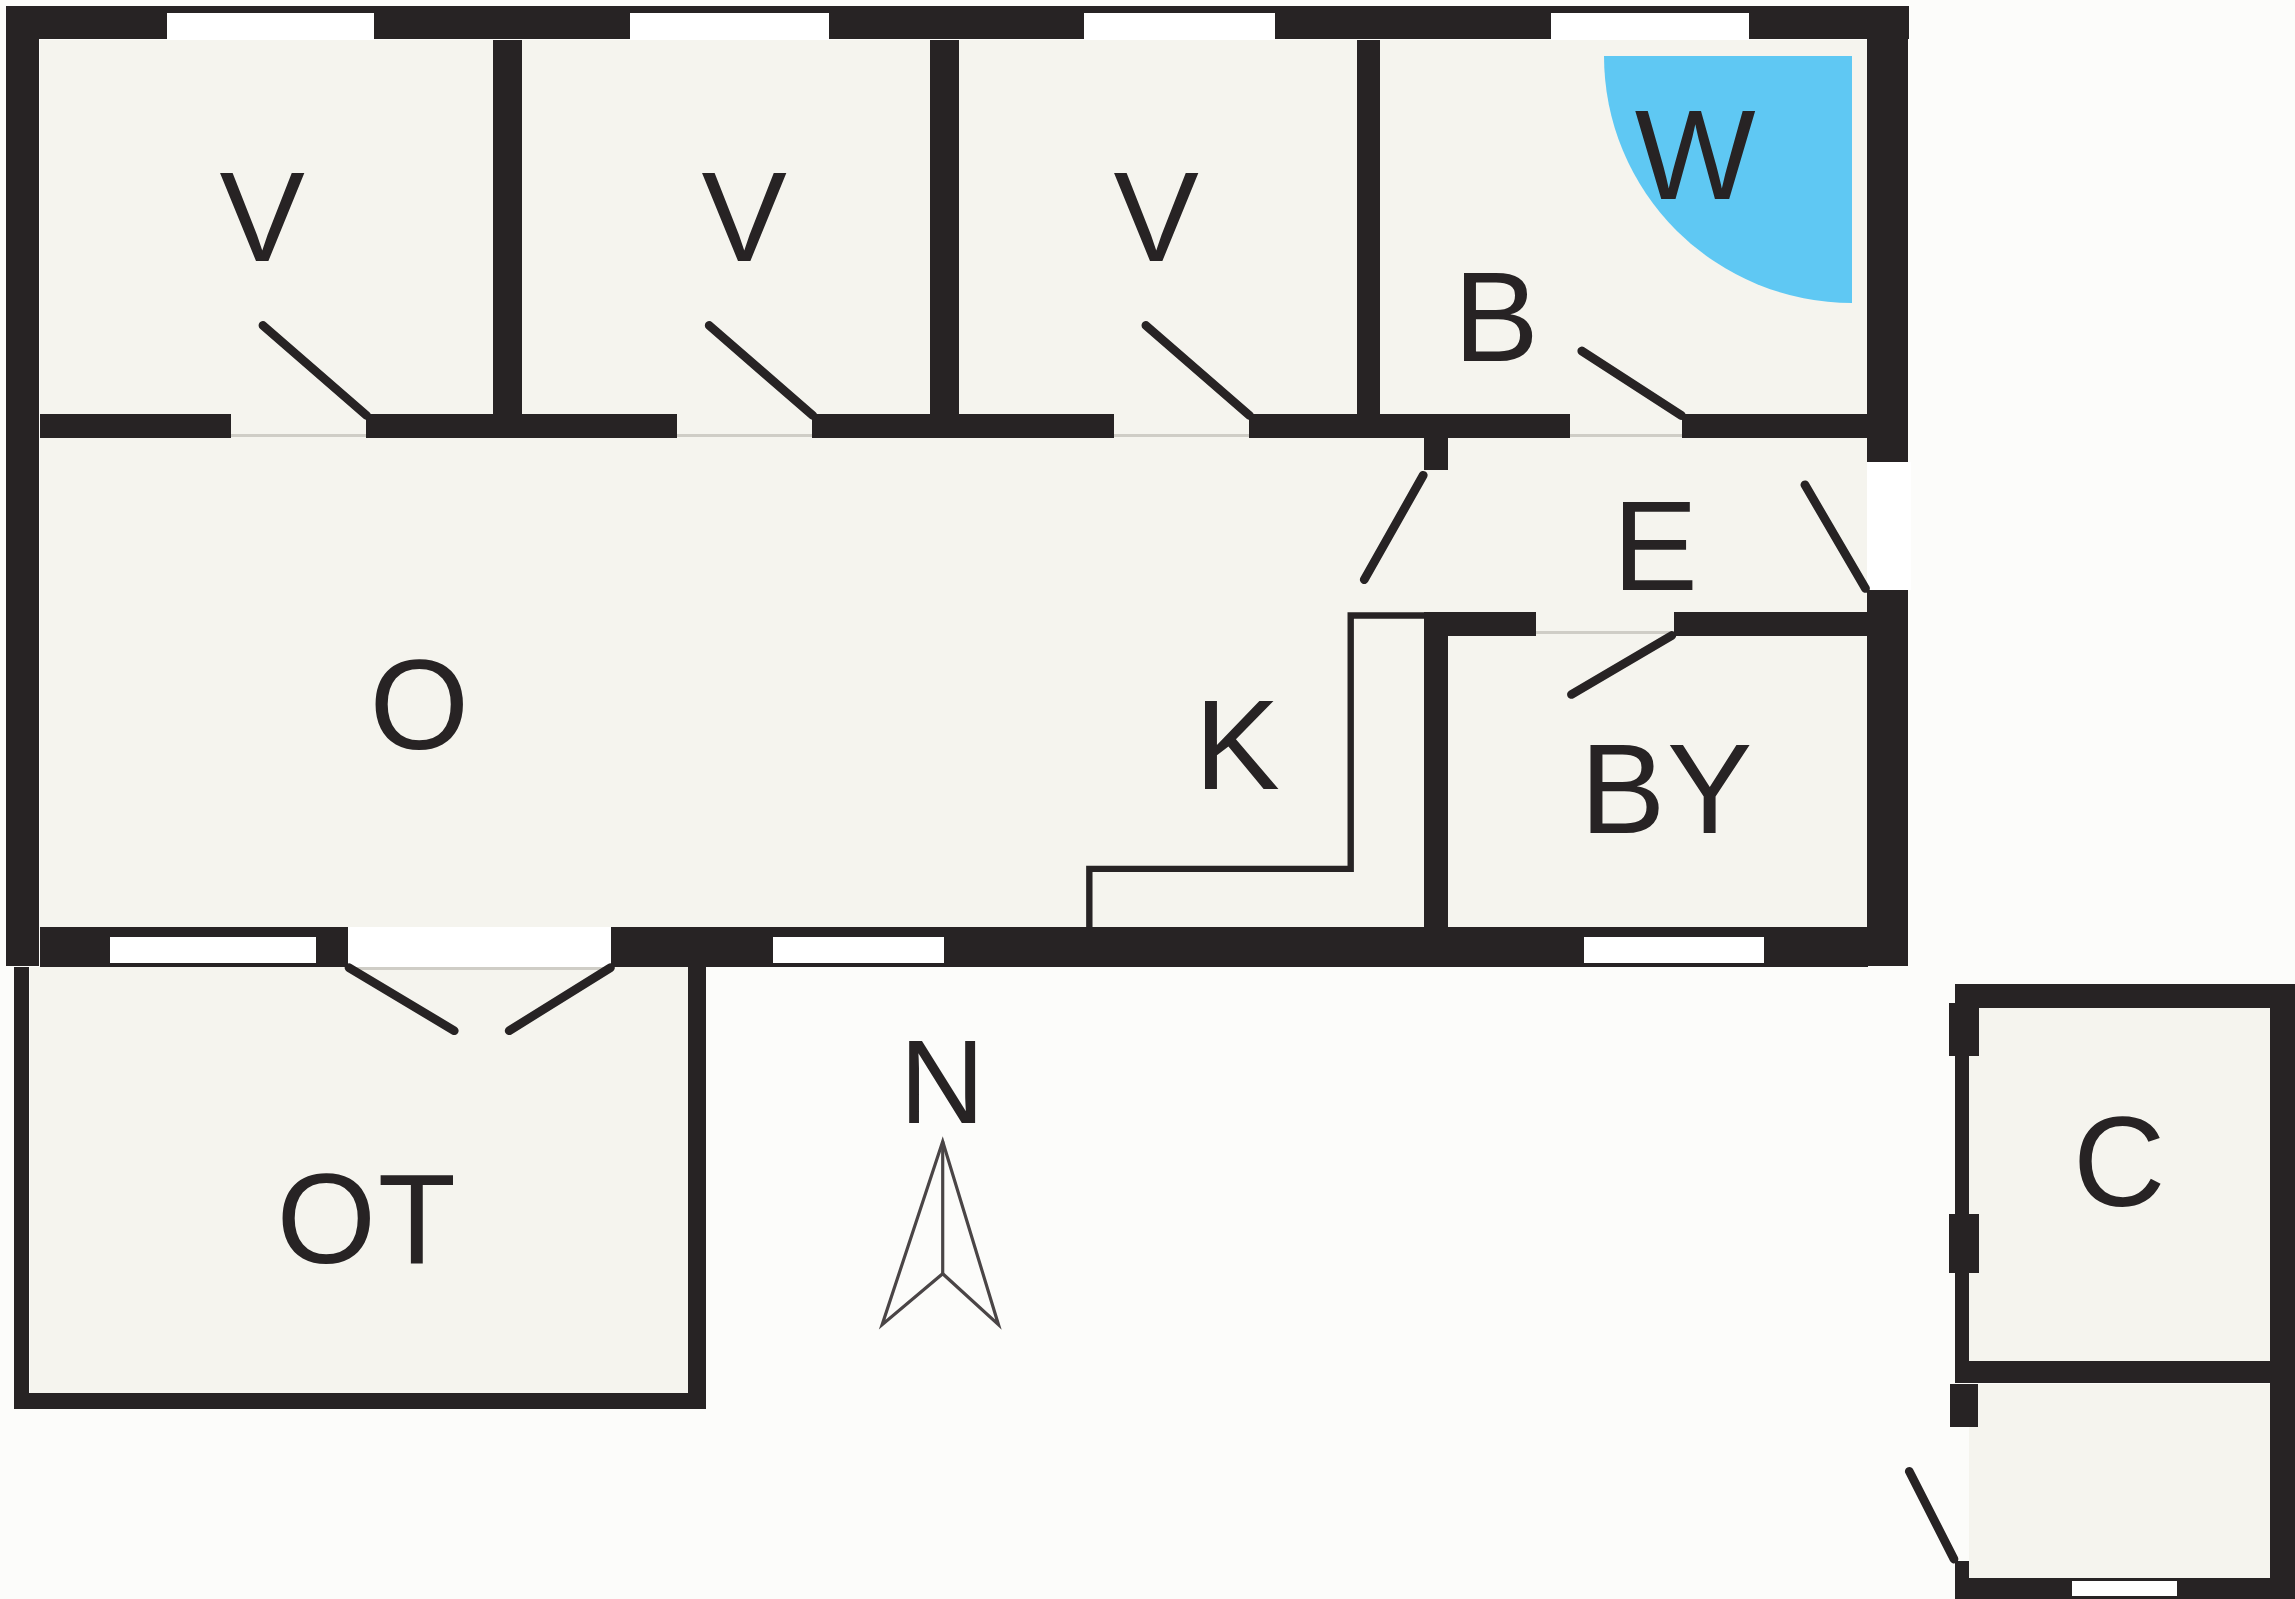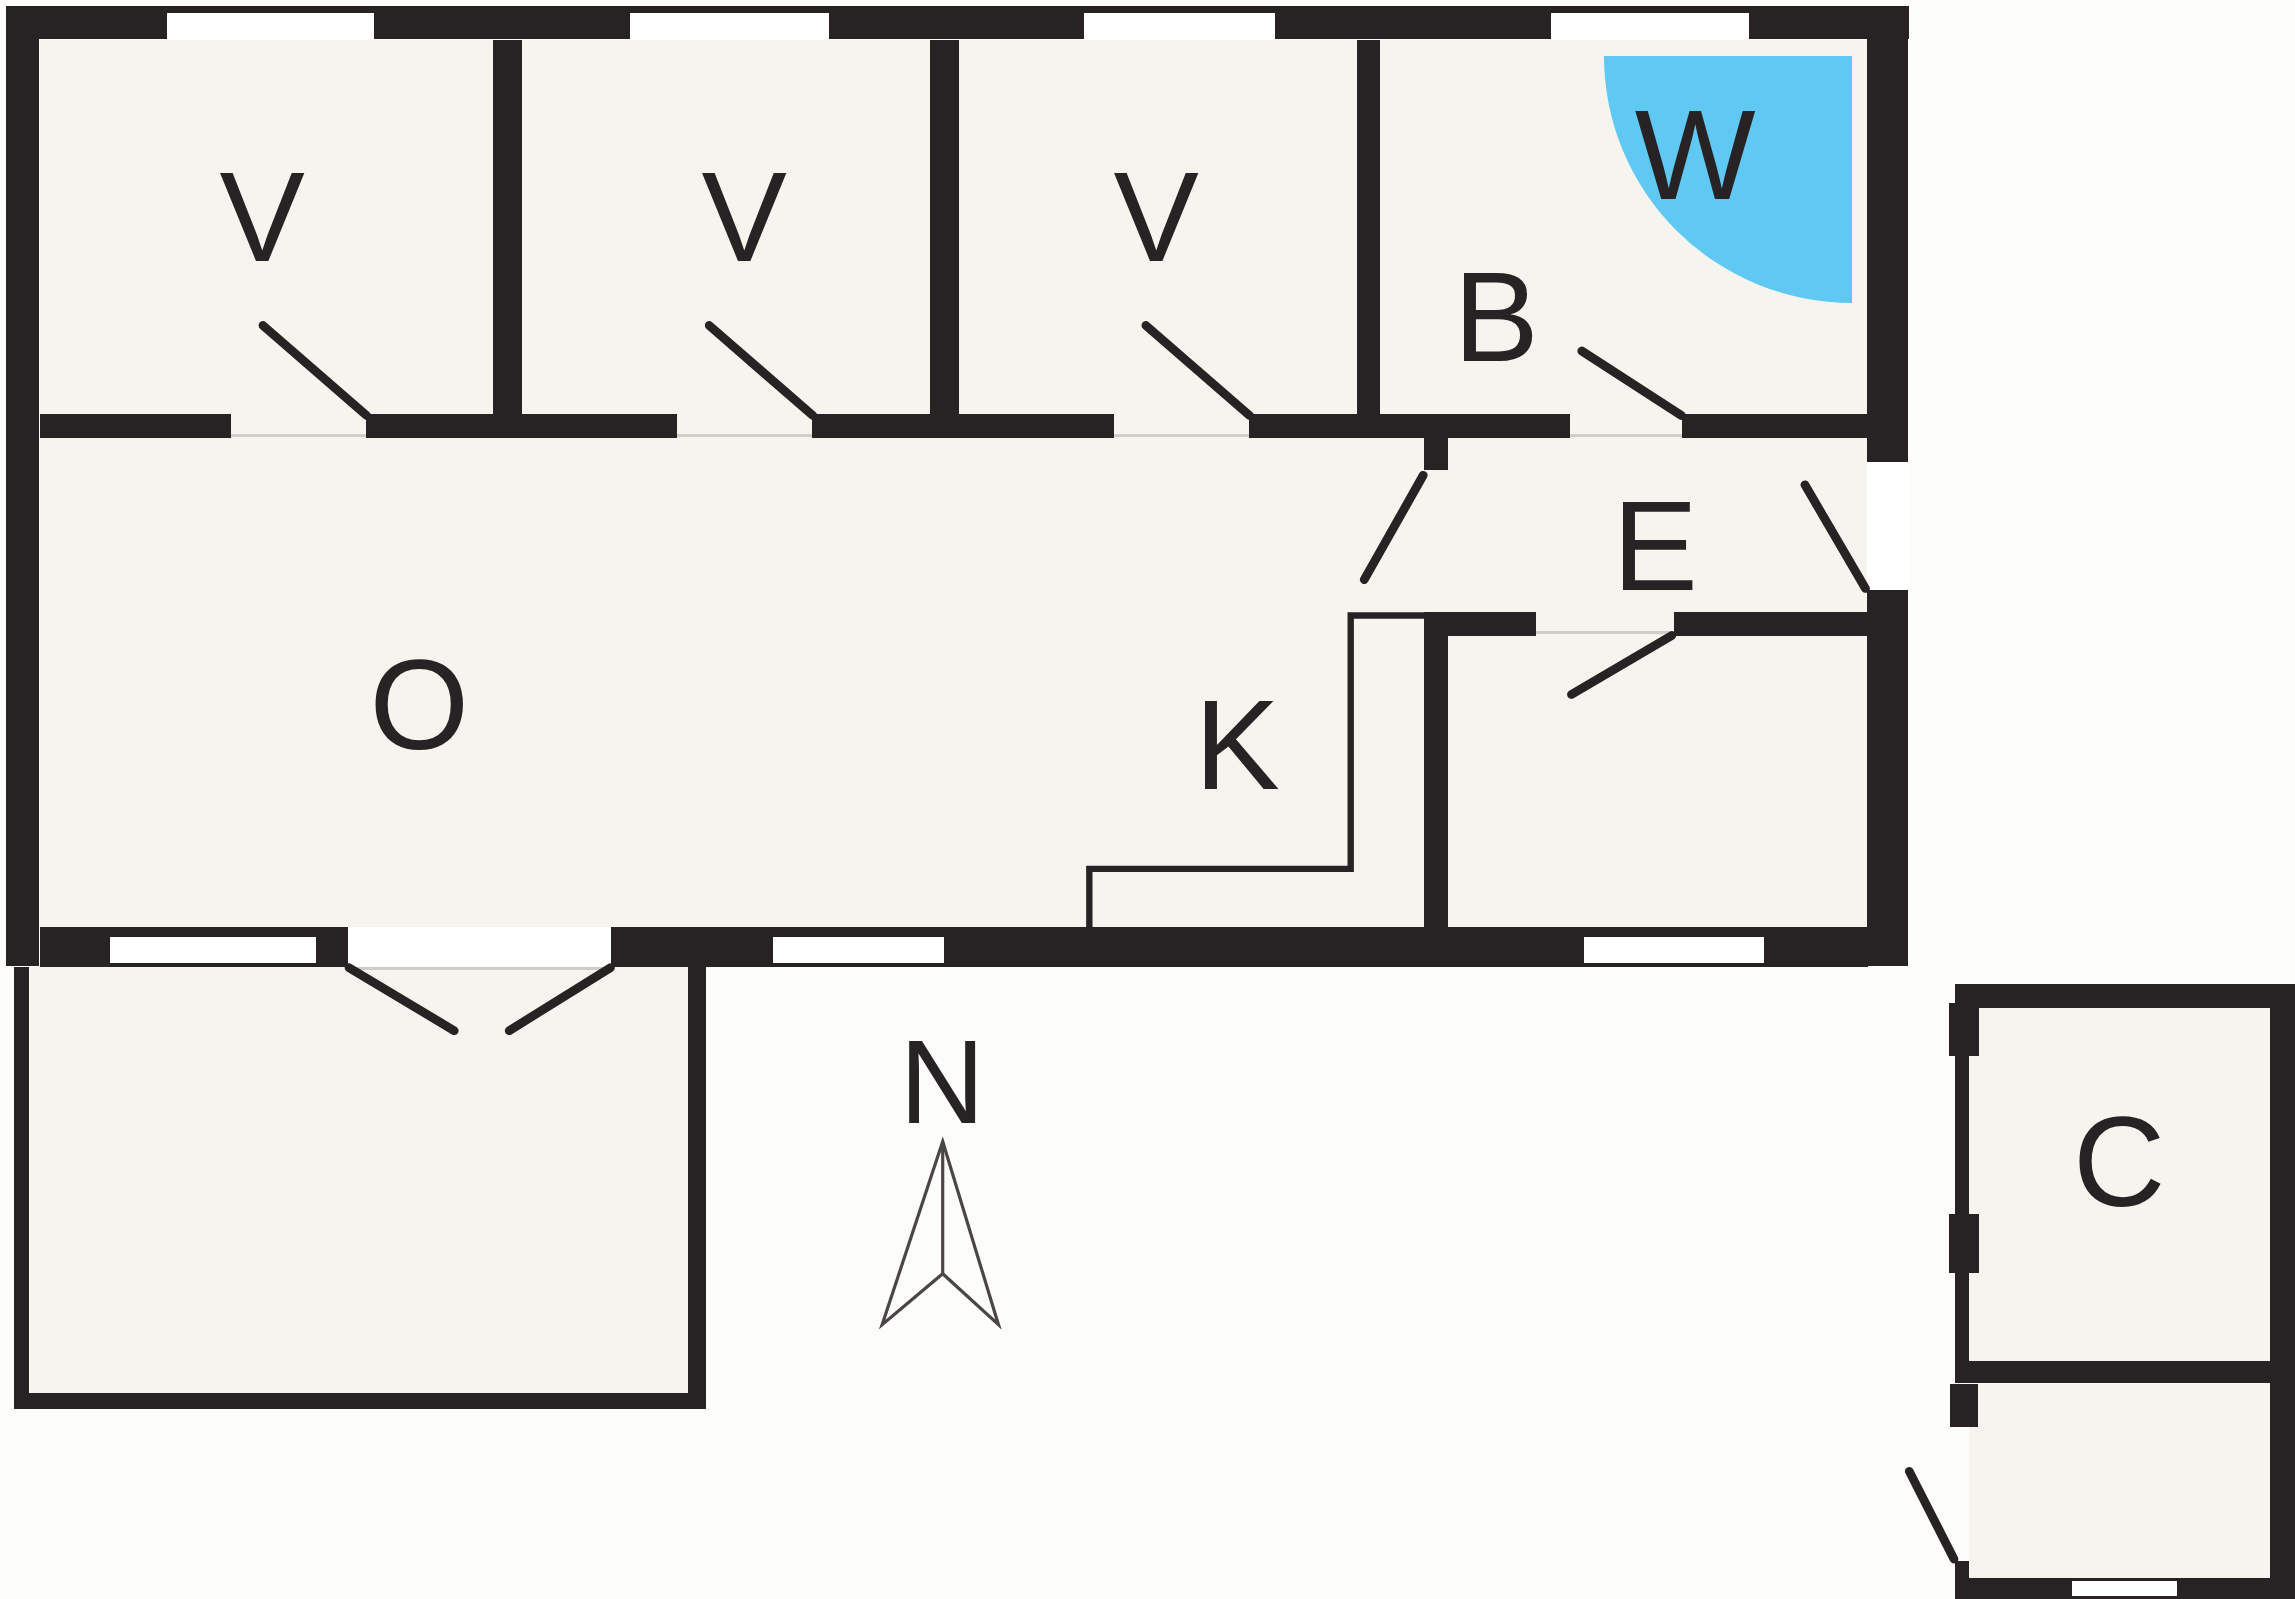--- a/index.html
+++ b/index.html
@@ -126,17 +126,19 @@
   </svg>
 
   <div class="lbl" style="left:263px;top:217px;">V</div>
   <div class="lbl" style="left:745px;top:217px;">V</div>
   <div class="lbl" style="left:1157px;top:217px;">V</div>
   <div class="lbl" style="left:1497px;top:317px;">B</div>
   <div class="lbl" style="left:1696px;top:155px;">W</div>
   <div class="lbl" style="left:1656px;top:546px;">E</div>
   <div class="lbl" style="left:1238px;top:745px;">K</div>
   <div class="lbl" style="left:420px;top:705px;">O</div>
+  <div class="lbl" style="left:1667px;top:789px;">BY</div>
+  <div class="lbl" style="left:367px;top:1219px;">OT</div>
   <div class="lbl" style="left:2120px;top:1162px;">C</div>
   <div class="lbl small" style="left:943px;top:1082px;">N</div>
 
 </div>
 
 
 </body></html>

